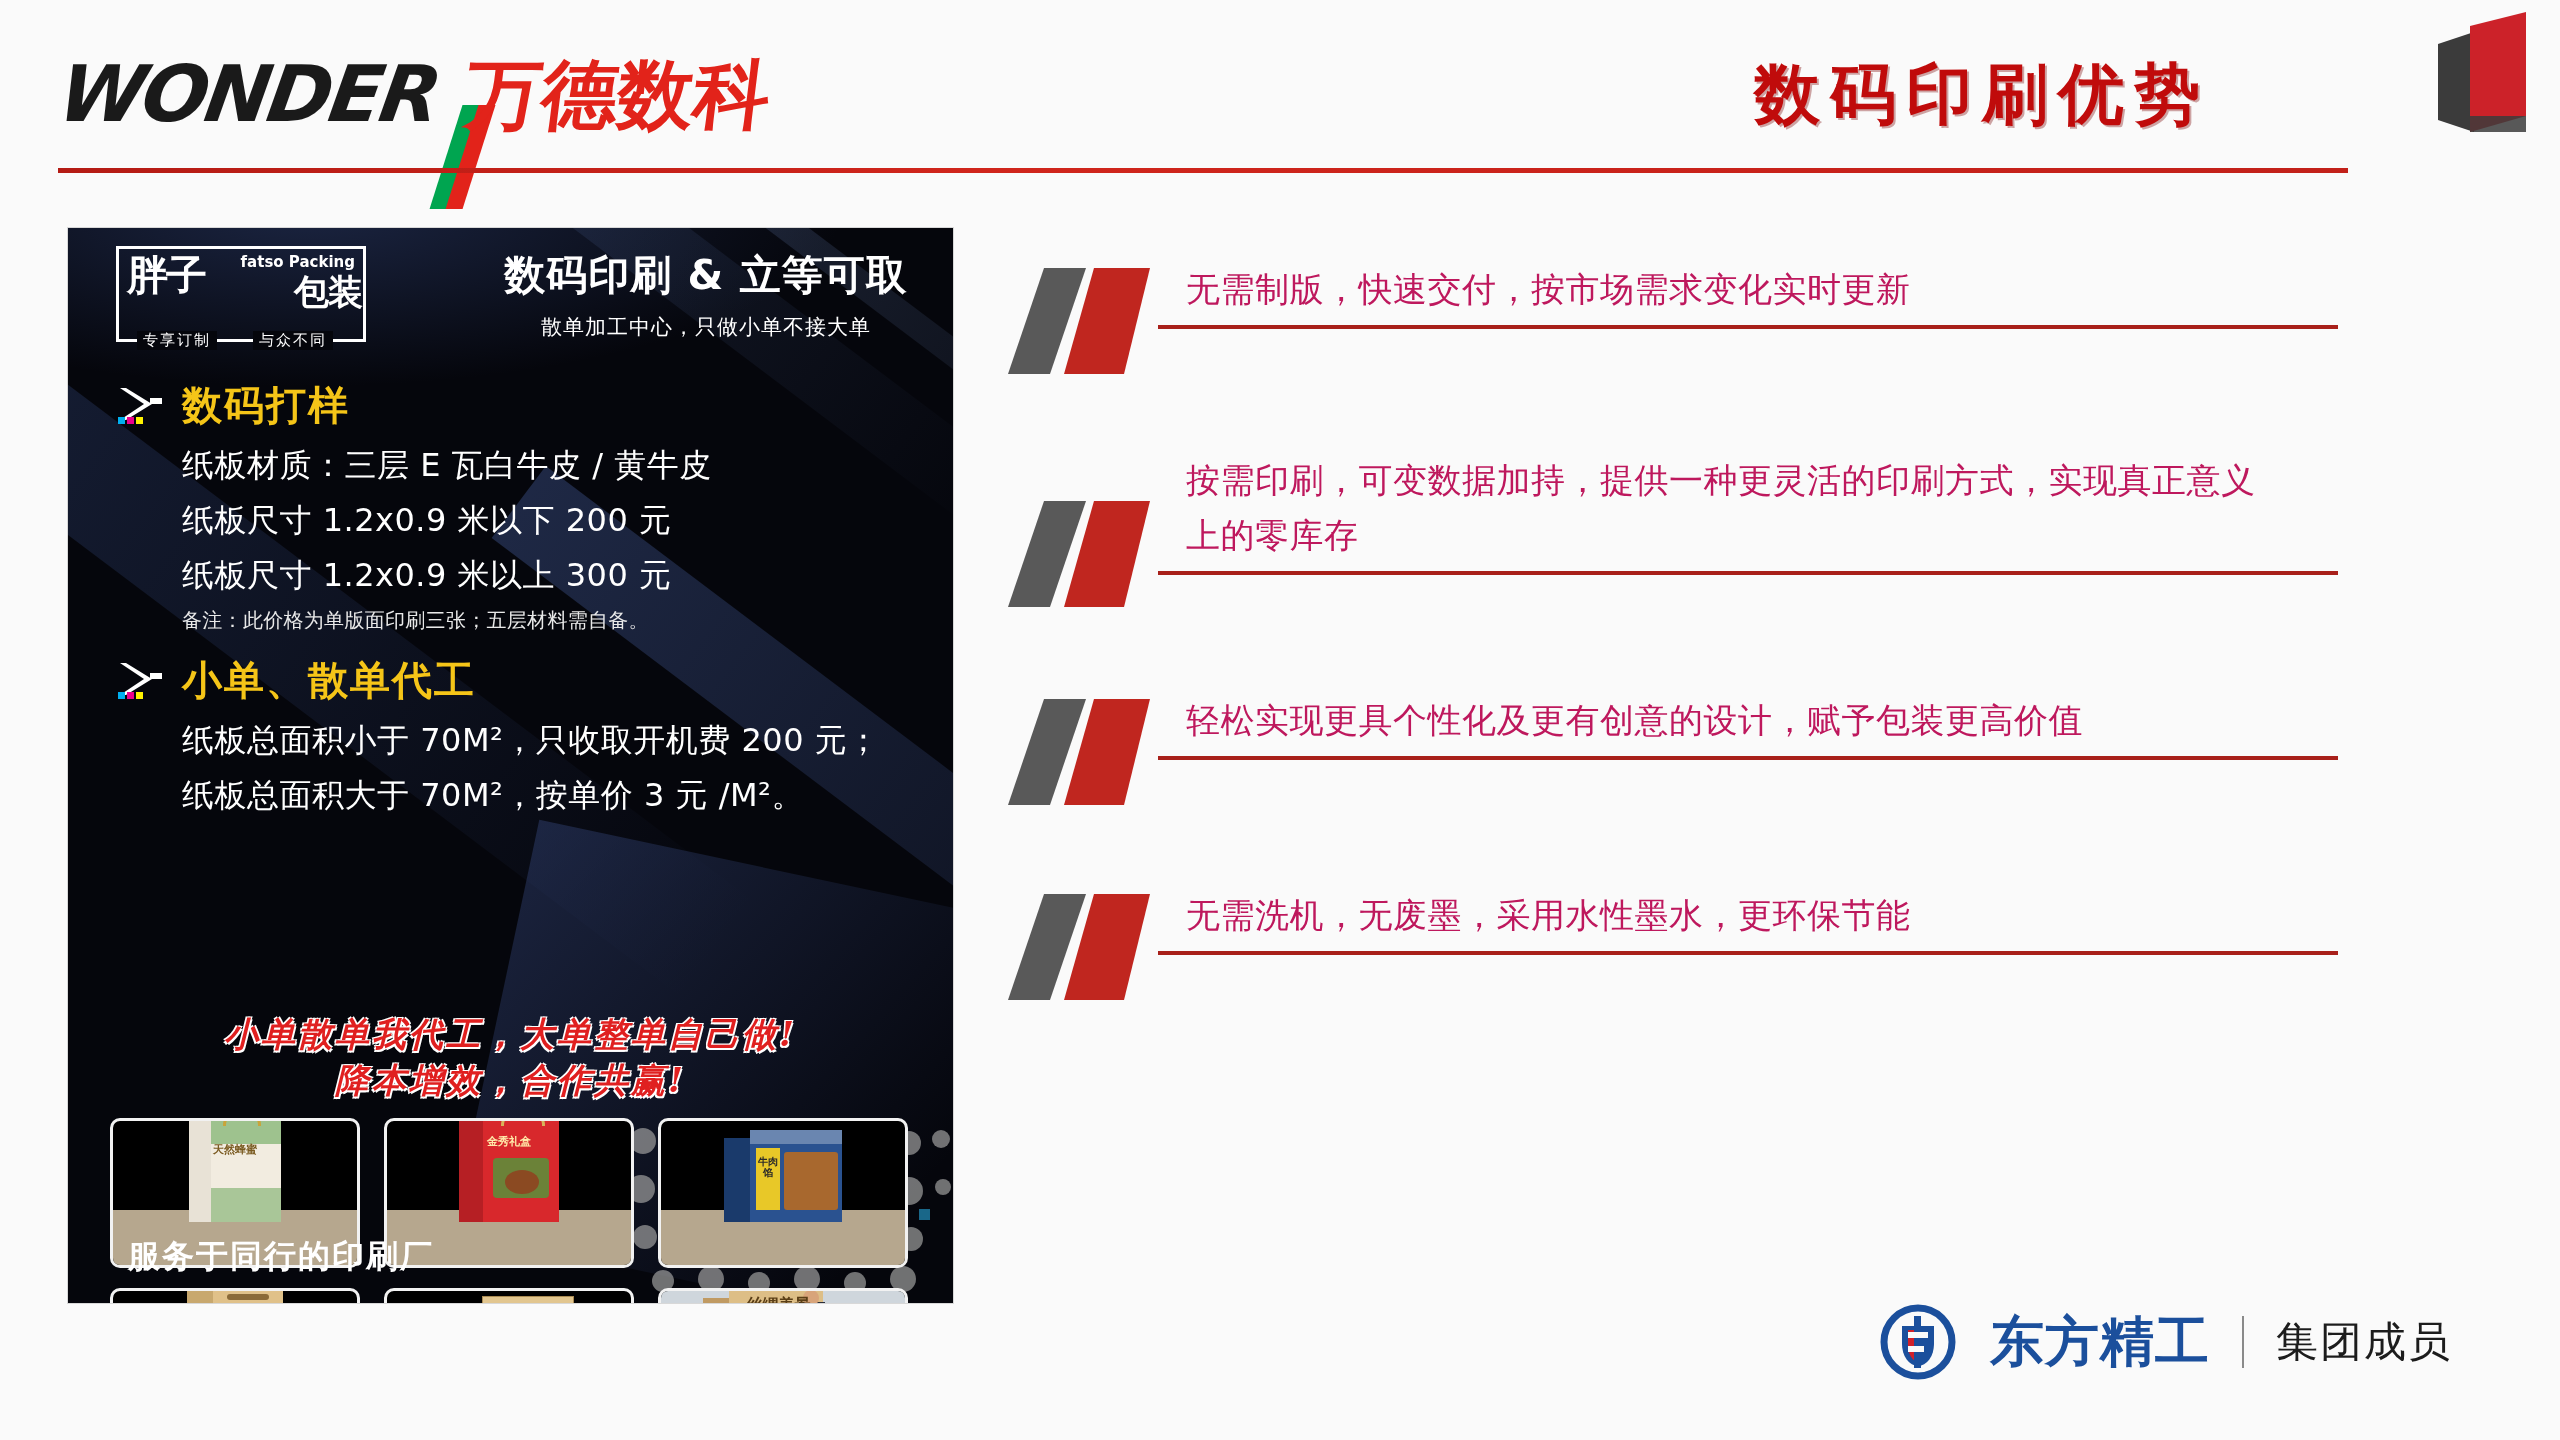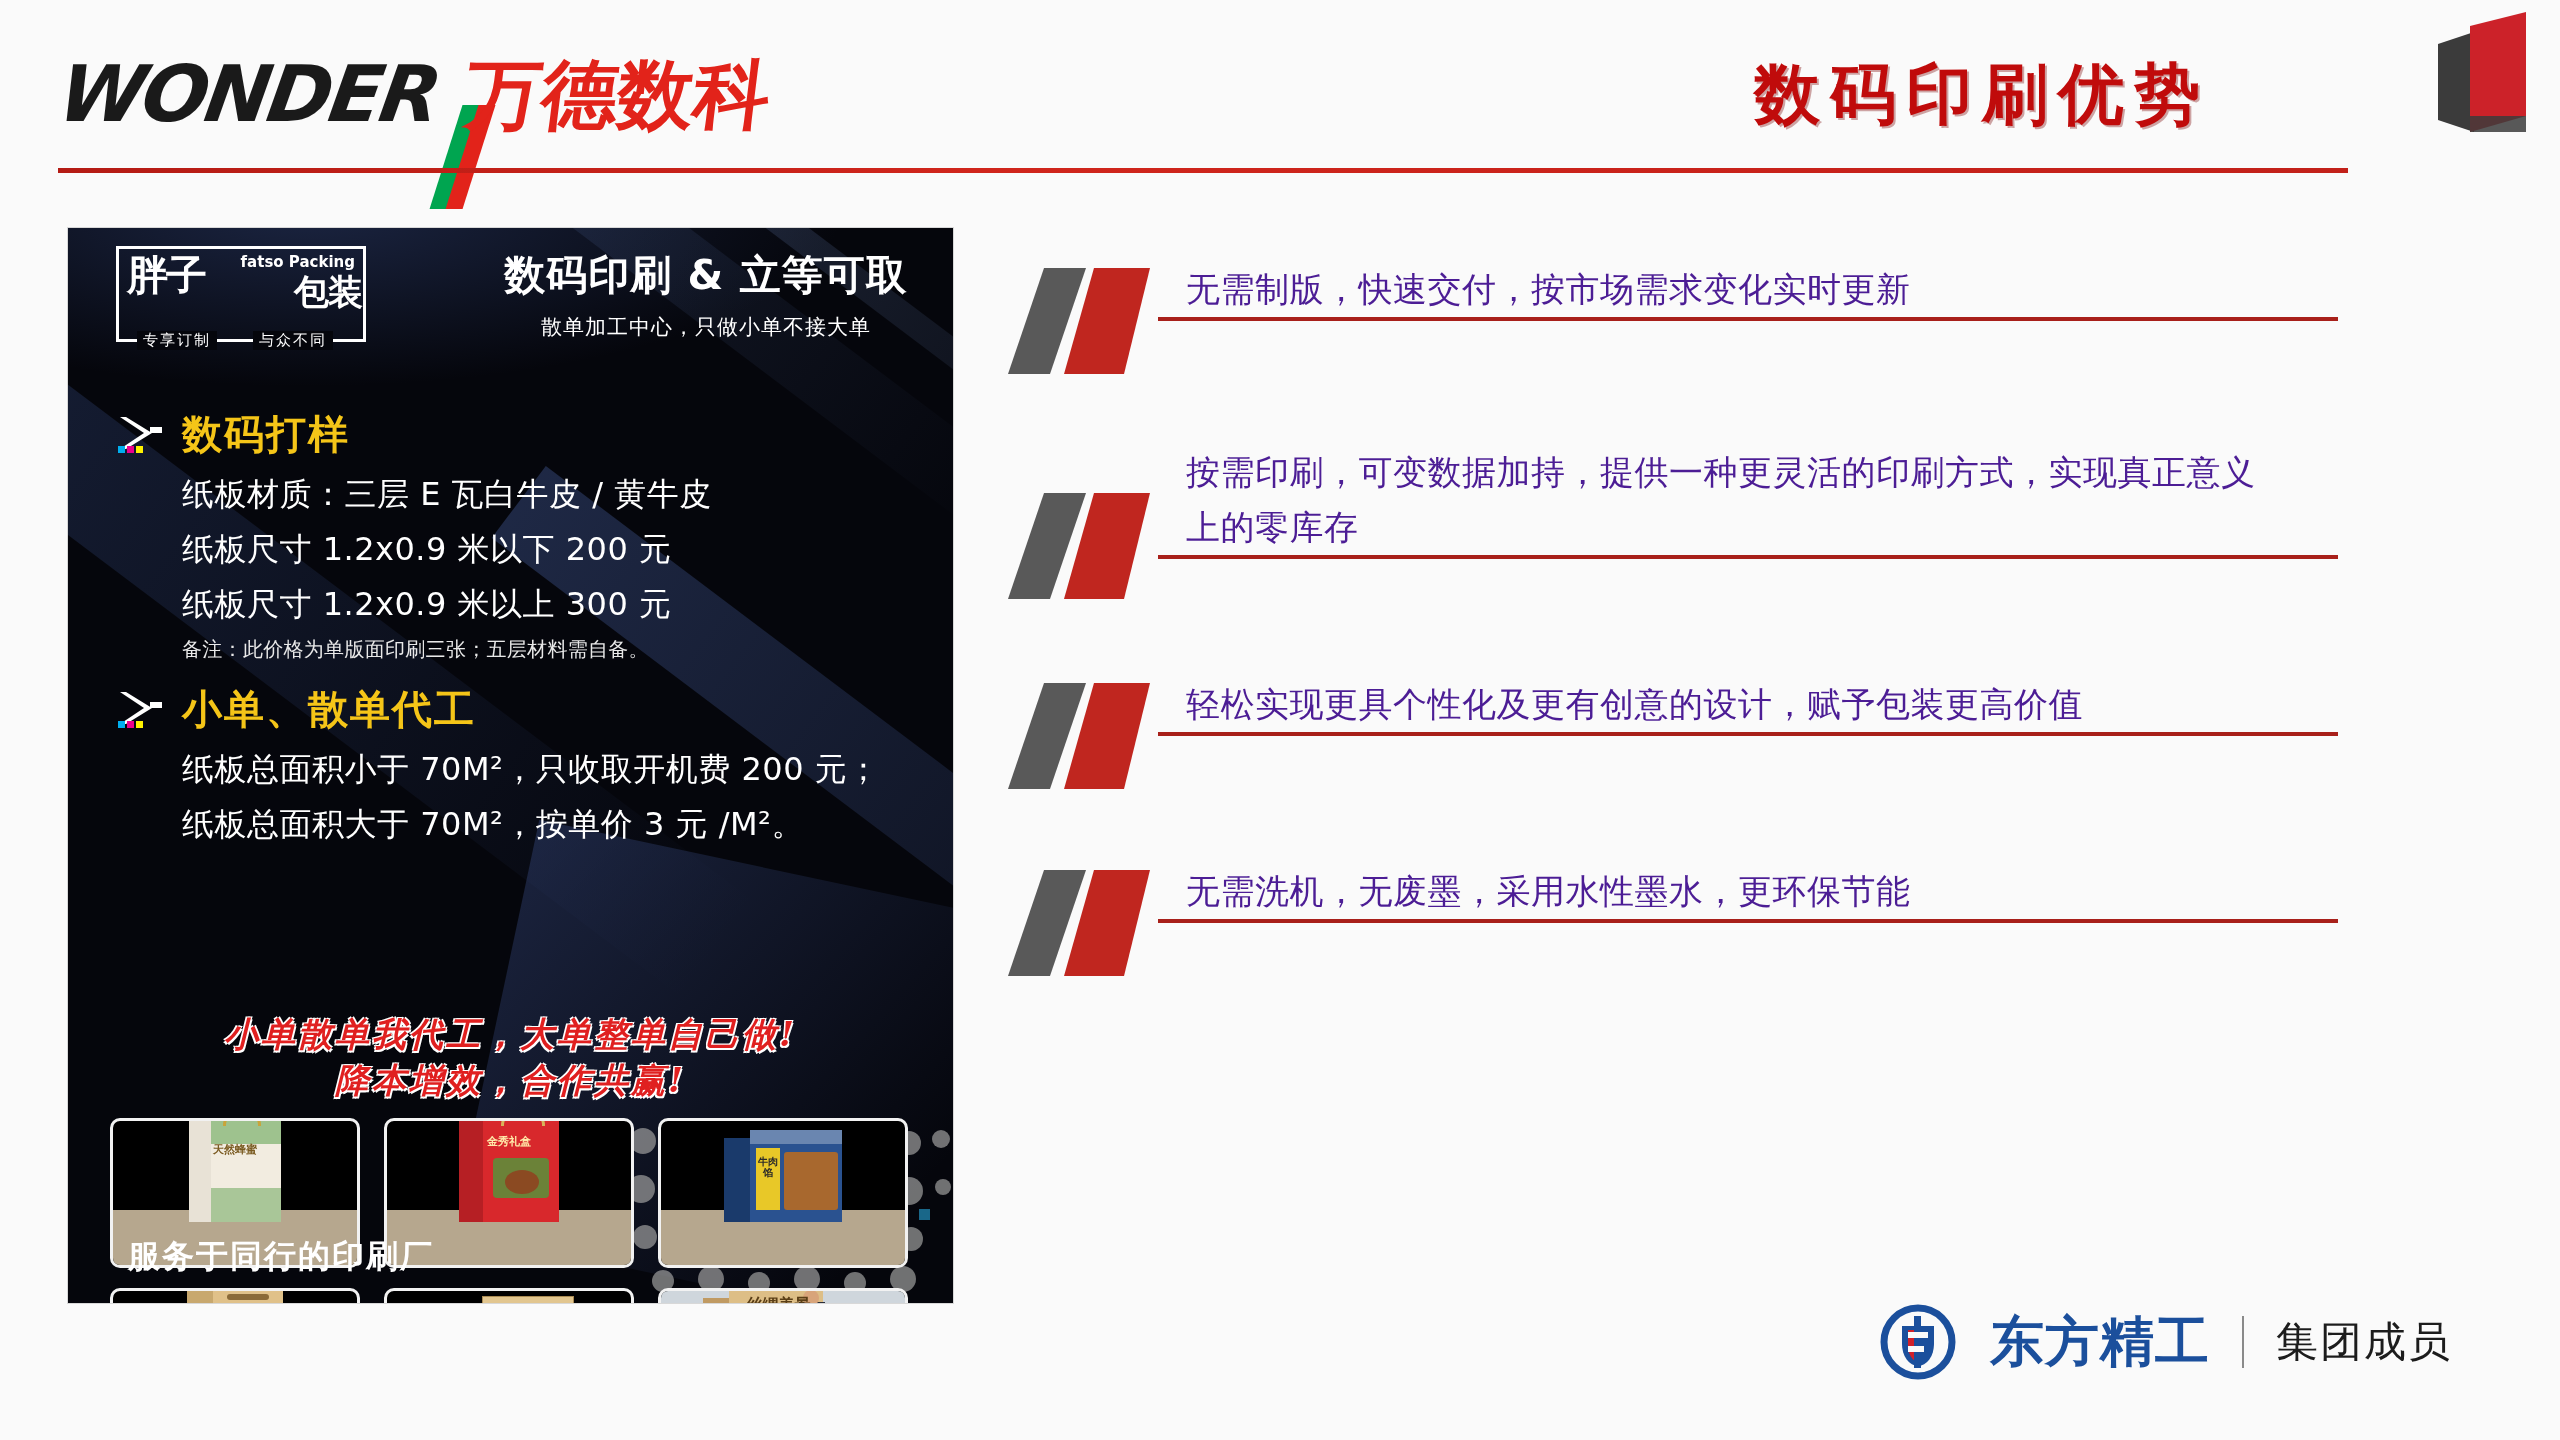--- a/index.html
+++ b/index.html
@@ -83,21 +83,21 @@
   }
   .fatso-tags span{
     background:#05060c;padding:0 6px;font-size:15px;color:#fff;letter-spacing:2px;
     font-family:"DejaVu Sans",sans-serif;
   }
   .card-head-r{position:absolute;left:408px;top:20px;width:460px;text-align:center;}
   .chead1{font-size:41px;font-weight:bold;color:#fff;letter-spacing:1px;font-family:"DejaVu Sans",sans-serif;}
   .chead2{font-size:21px;color:#fff;margin-top:10px;letter-spacing:1px;font-family:"DejaVu Sans",sans-serif;}
 
   .sec{position:absolute;}
-  .sec-title{display:flex;align-items:center;gap:14px;margin-top:29px;}
+  .sec-title{display:flex;align-items:center;gap:14px;}
   .arrow-ic{width:52px;height:44px;position:relative;flex:none;}
   .sec-title-tx{font-size:40px;font-weight:bold;color:#f5c518;letter-spacing:2px;font-family:"DejaVu Sans",sans-serif;}
   .sec-line{font-size:32px;color:#ffffff;margin-top:11px;margin-left:66px;letter-spacing:.5px;font-family:"DejaVu Sans",sans-serif;white-space:nowrap;}
   .sec-note{font-size:20px;color:#e9e9e9;margin-top:9px;margin-left:66px;letter-spacing:.3px;font-family:"DejaVu Sans",sans-serif;white-space:nowrap;}
 
   .slogan{
     position:absolute;left:0;right:0;top:784px;text-align:center;
     font-size:34px;font-weight:bold;font-style:italic;color:#e02020;
     line-height:1.35;letter-spacing:3px;
     font-family:"DejaVu Serif",serif;
@@ -119,22 +119,22 @@
   .card-foot{
     position:absolute;left:60px;bottom:24px;font-size:32px;color:#fff;font-weight:bold;
     letter-spacing:2px;font-family:"DejaVu Sans",sans-serif;
   }
 
   
   .bullets{position:absolute;left:1008px;top:262px;width:1330px;}
   .bullet{position:relative;height:auto;margin-bottom:0;}
   .bmark{position:absolute;left:0;top:0;width:170px;height:120px;}
   .btext{
-    margin-left:178px;padding-bottom:0;
-    font-size:34px;color:#4c1d95;line-height:1.62;letter-spacing:.5px;
+    margin-left:178px;padding-bottom:8px;
+    font-size:34px;color:#be185d;line-height:1.62;letter-spacing:.5px;
     font-family:"DejaVu Sans",sans-serif;
   }
   .brule{height:4px;background:#a8201a;margin-left:150px;}
 
   
   .footer{position:absolute;right:108px;bottom:58px;display:flex;align-items:center;gap:32px;}
   .dfg-mark{width:80px;height:80px;flex:none;}
   .dfg-cn{font-size:54px;font-weight:bold;color:#1b4f9c;letter-spacing:1px;font-family:"DejaVu Sans",sans-serif;}
   .dfg-div{width:2px;height:52px;background:#8a8a8a;}
   .dfg-sub{font-size:42px;color:#1c1c1c;letter-spacing:2px;font-family:"DejaVu Serif",serif;}

